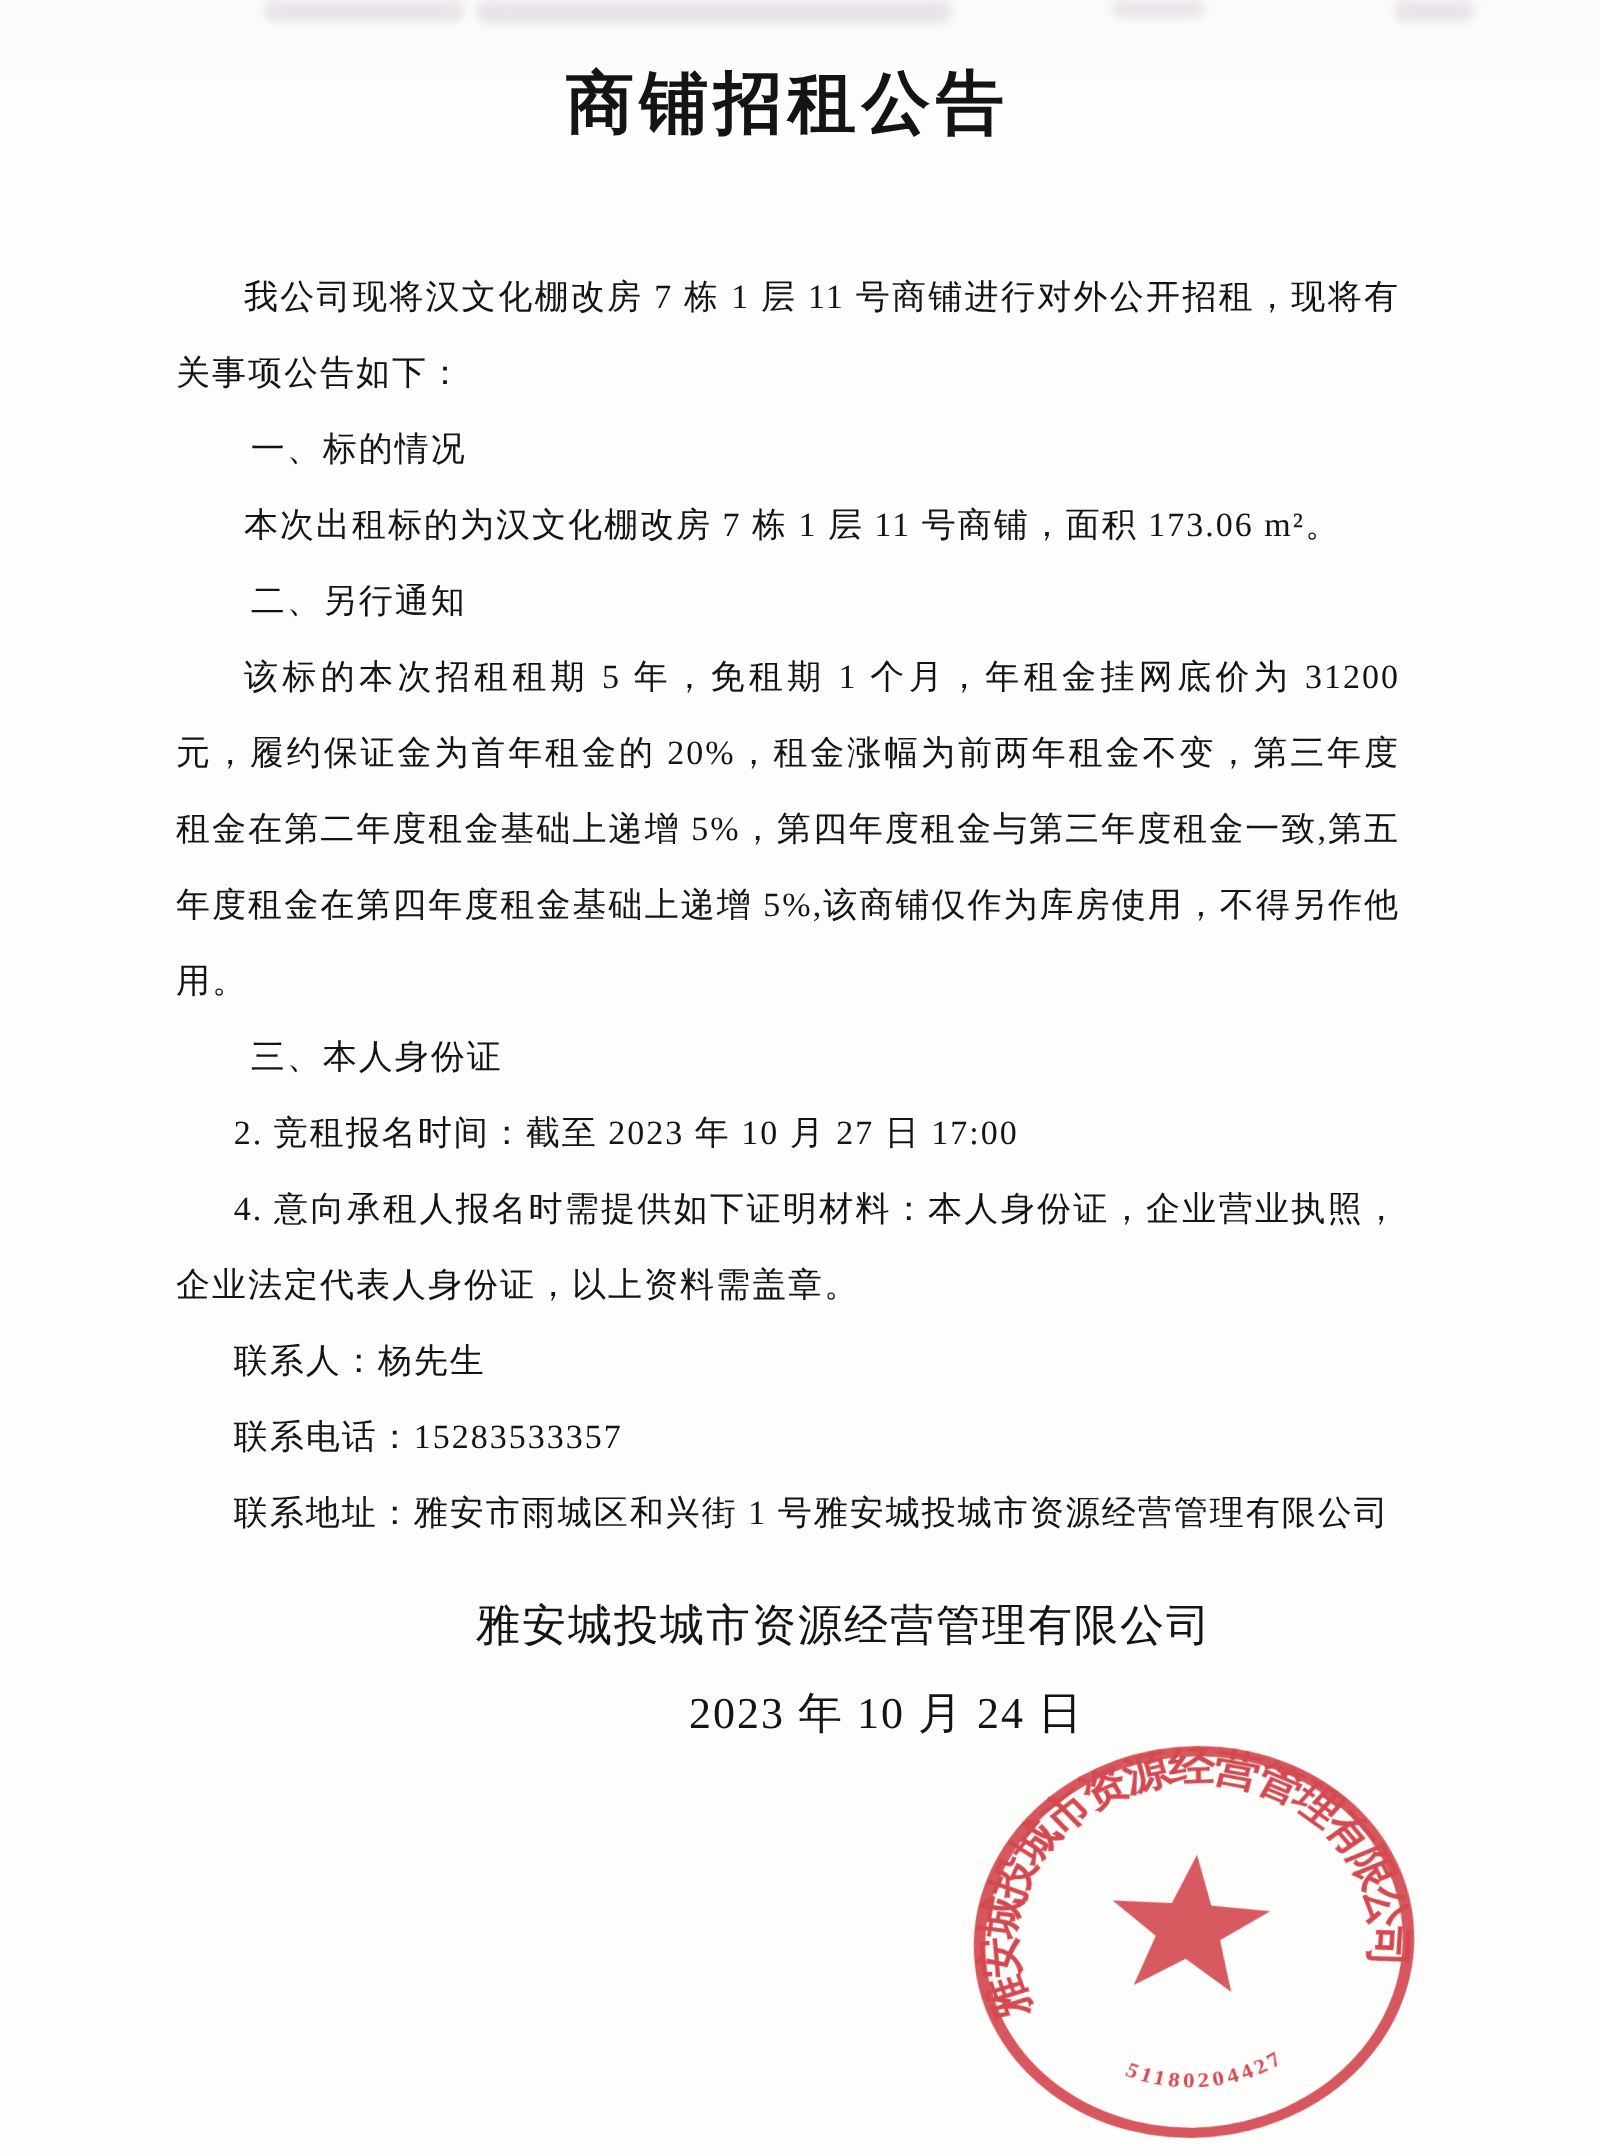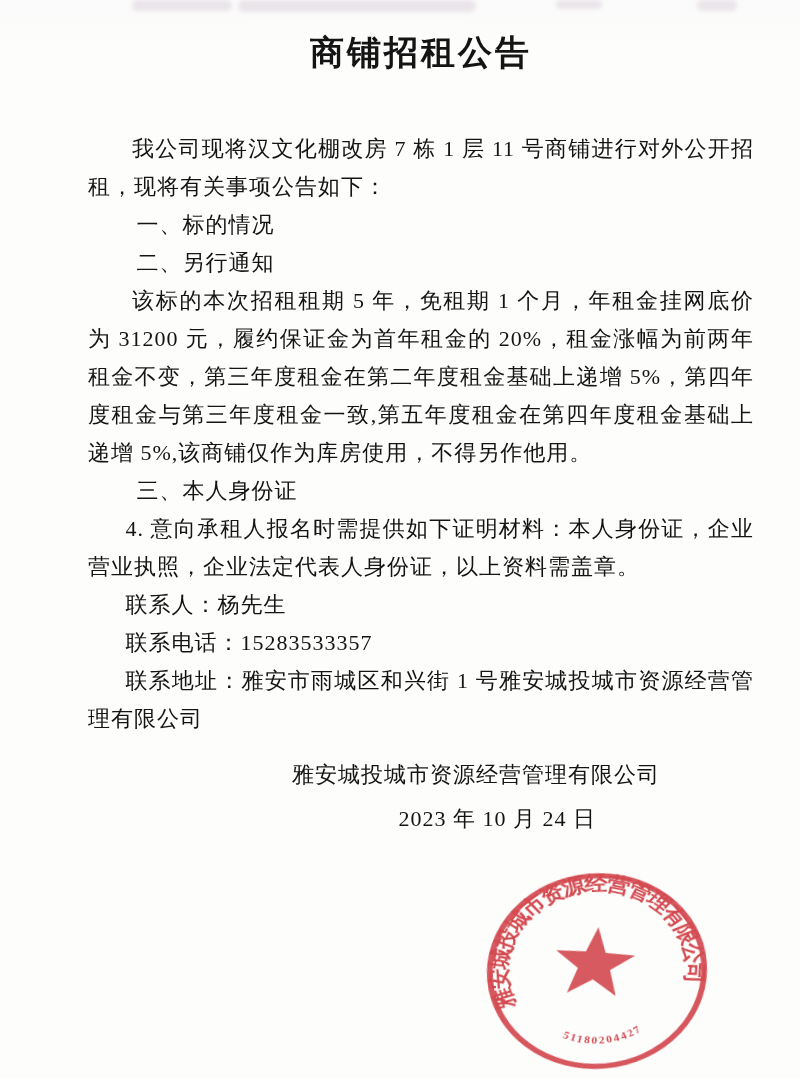--- a/index.html
+++ b/index.html
@@ -4,34 +4,34 @@
 <style>
   html,body{margin:0;padding:0;}
   .page{
     position:relative;
     width:800px;height:1078px;
     background:linear-gradient(180deg,#fbfafa 0%, #fdfdfc 4%, #fdfdfc 100%);
     overflow:hidden;
     font-family:"Liberation Serif","DejaVu Serif",serif;
     color:#141414;
     box-sizing:border-box;
-    padding:30px 46px 0 88px;
+    padding:30px 100px 0 88px;
   }
   .bleed{position:absolute;border-radius:6px;background:rgba(140,120,150,.16);filter:blur(2px);}
   .bleed.b1{left:132px;top:0;width:100px;height:11px;}
   .bleed.b2{left:238px;top:0;width:238px;height:12px;}
   .bleed.b3{left:556px;top:0;width:46px;height:9px;}
   .bleed.b4{left:697px;top:0;width:40px;height:11px;}
   .title{
     text-align:center;
     font-size:34px;line-height:46px;
     font-weight:bold;letter-spacing:3px;
     margin:0;
   }
-  .body{margin-top:54px;font-size:22px;line-height:38px;letter-spacing:1px;}
+  .body{margin-top:54px;font-size:17px;line-height:38px;letter-spacing:1px;}
   .body p{margin:0;text-align:justify;}
   .indent2{text-indent:2em;}
   .heading{text-indent:2.2em;}
   .hang{text-indent:1.7em;}
   .sig{
     position:relative;z-index:1;
     margin-top:18px;font-size:22px;letter-spacing:1px;line-height:38px;
   }
   .sig .company{text-align:right;padding-right:94px;}
   .sig .date{text-align:right;padding-right:158px;margin-top:6px;}
@@ -55,25 +55,27 @@
   <div class="bleed b2"></div>
   <div class="bleed b3"></div>
   <div class="bleed b4"></div>
 
   <h1 class="title">商铺招租公告</h1>
 
   <div class="body">
     <p class="indent2">我公司现将汉文化棚改房 7 栋 1 层 11 号商铺进行对外公开招租，现将有关事项公告如下：</p>
 
     <p class="heading">一、标的情况</p>
+    <p class="indent2">本次出租标的为汉文化棚改房 7 栋 1 层 11 号商铺，面积 173.06 m²。</p>
 
     <p class="heading">二、另行通知</p>
     <p class="indent2">该标的本次招租租期 5 年，免租期 1 个月，年租金挂网底价为 31200 元，履约保证金为首年租金的 20%，租金涨幅为前两年租金不变，第三年度租金在第二年度租金基础上递增 5%，第四年度租金与第三年度租金一致,第五年度租金在第四年度租金基础上递增 5%,该商铺仅作为库房使用，不得另作他用。</p>
 
     <p class="heading">三、本人身份证</p>
+    <p class="hang">2. 竞租报名时间：截至 2023 年 10 月 27 日 17:00</p>
     <p class="hang">4. 意向承租人报名时需提供如下证明材料：本人身份证，企业营业执照，企业法定代表人身份证，以上资料需盖章。</p>
 
     <p class="hang">联系人：杨先生</p>
     <p class="hang">联系电话：15283533357</p>
     <p class="hang">联系地址：雅安市雨城区和兴街 1 号雅安城投城市资源经营管理有限公司</p>
   </div>
 
   <div class="sig">
     <div class="company">雅安城投城市资源经营管理有限公司</div>
     <div class="date">2023 年 10 月 24 日</div>

